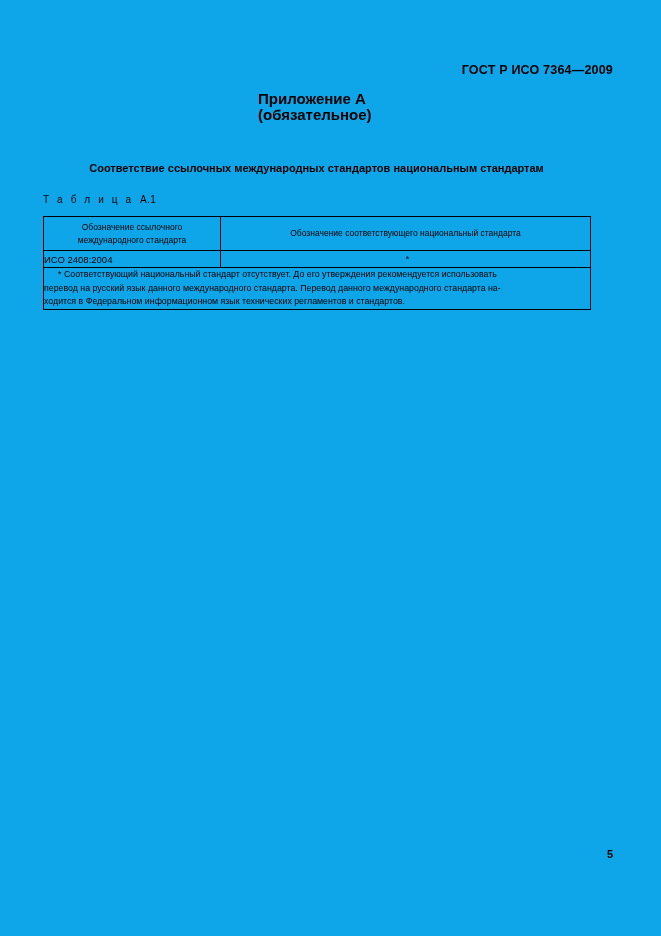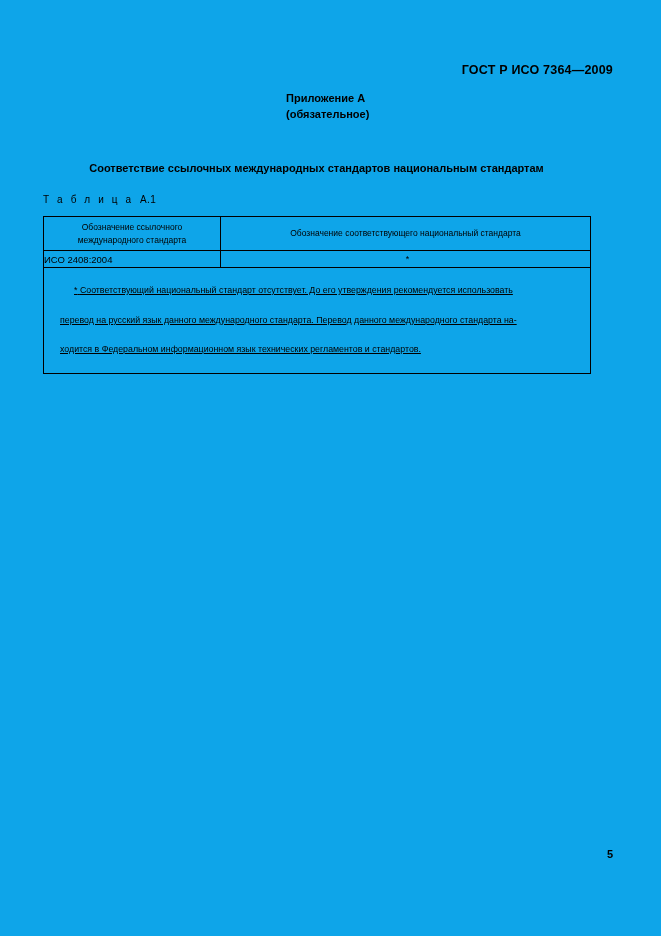--- a/index.html
+++ b/index.html
@@ -29,22 +29,22 @@
     font-size: 12.5px;
     font-weight: bold;
     letter-spacing: 0.2px;
     white-space: nowrap;
   }
 
   
   .annex-block {
     position: absolute;
     top: 91px;
-    left: 286px;
-    font-size: 11px;
+    left: 258px;
+    font-size: 15px;
     font-weight: bold;
     line-height: 15.5px;
   }
   .annex-block div { white-space: nowrap; }
 
   
   .annex-title {
     position: absolute;
     top: 160px;
     left: 43px;
@@ -103,22 +103,21 @@
     font-size: 9px;
   }
   .note-cell {
     padding: 4px 10px 5px 10px;
     font-size: 8.8px;
     line-height: 13.6px;
     text-align: justify;
     text-justify: inter-word;
   }
   .note-cell p {
-    margin: 16px;
-    text-decoration: underline;
+    margin: 0;
   }
   .note-cell p.first {
     text-indent: 14px;
   }
   .note-star {
     font-size: 8.8px;
     vertical-align: baseline;
   }
 
   

